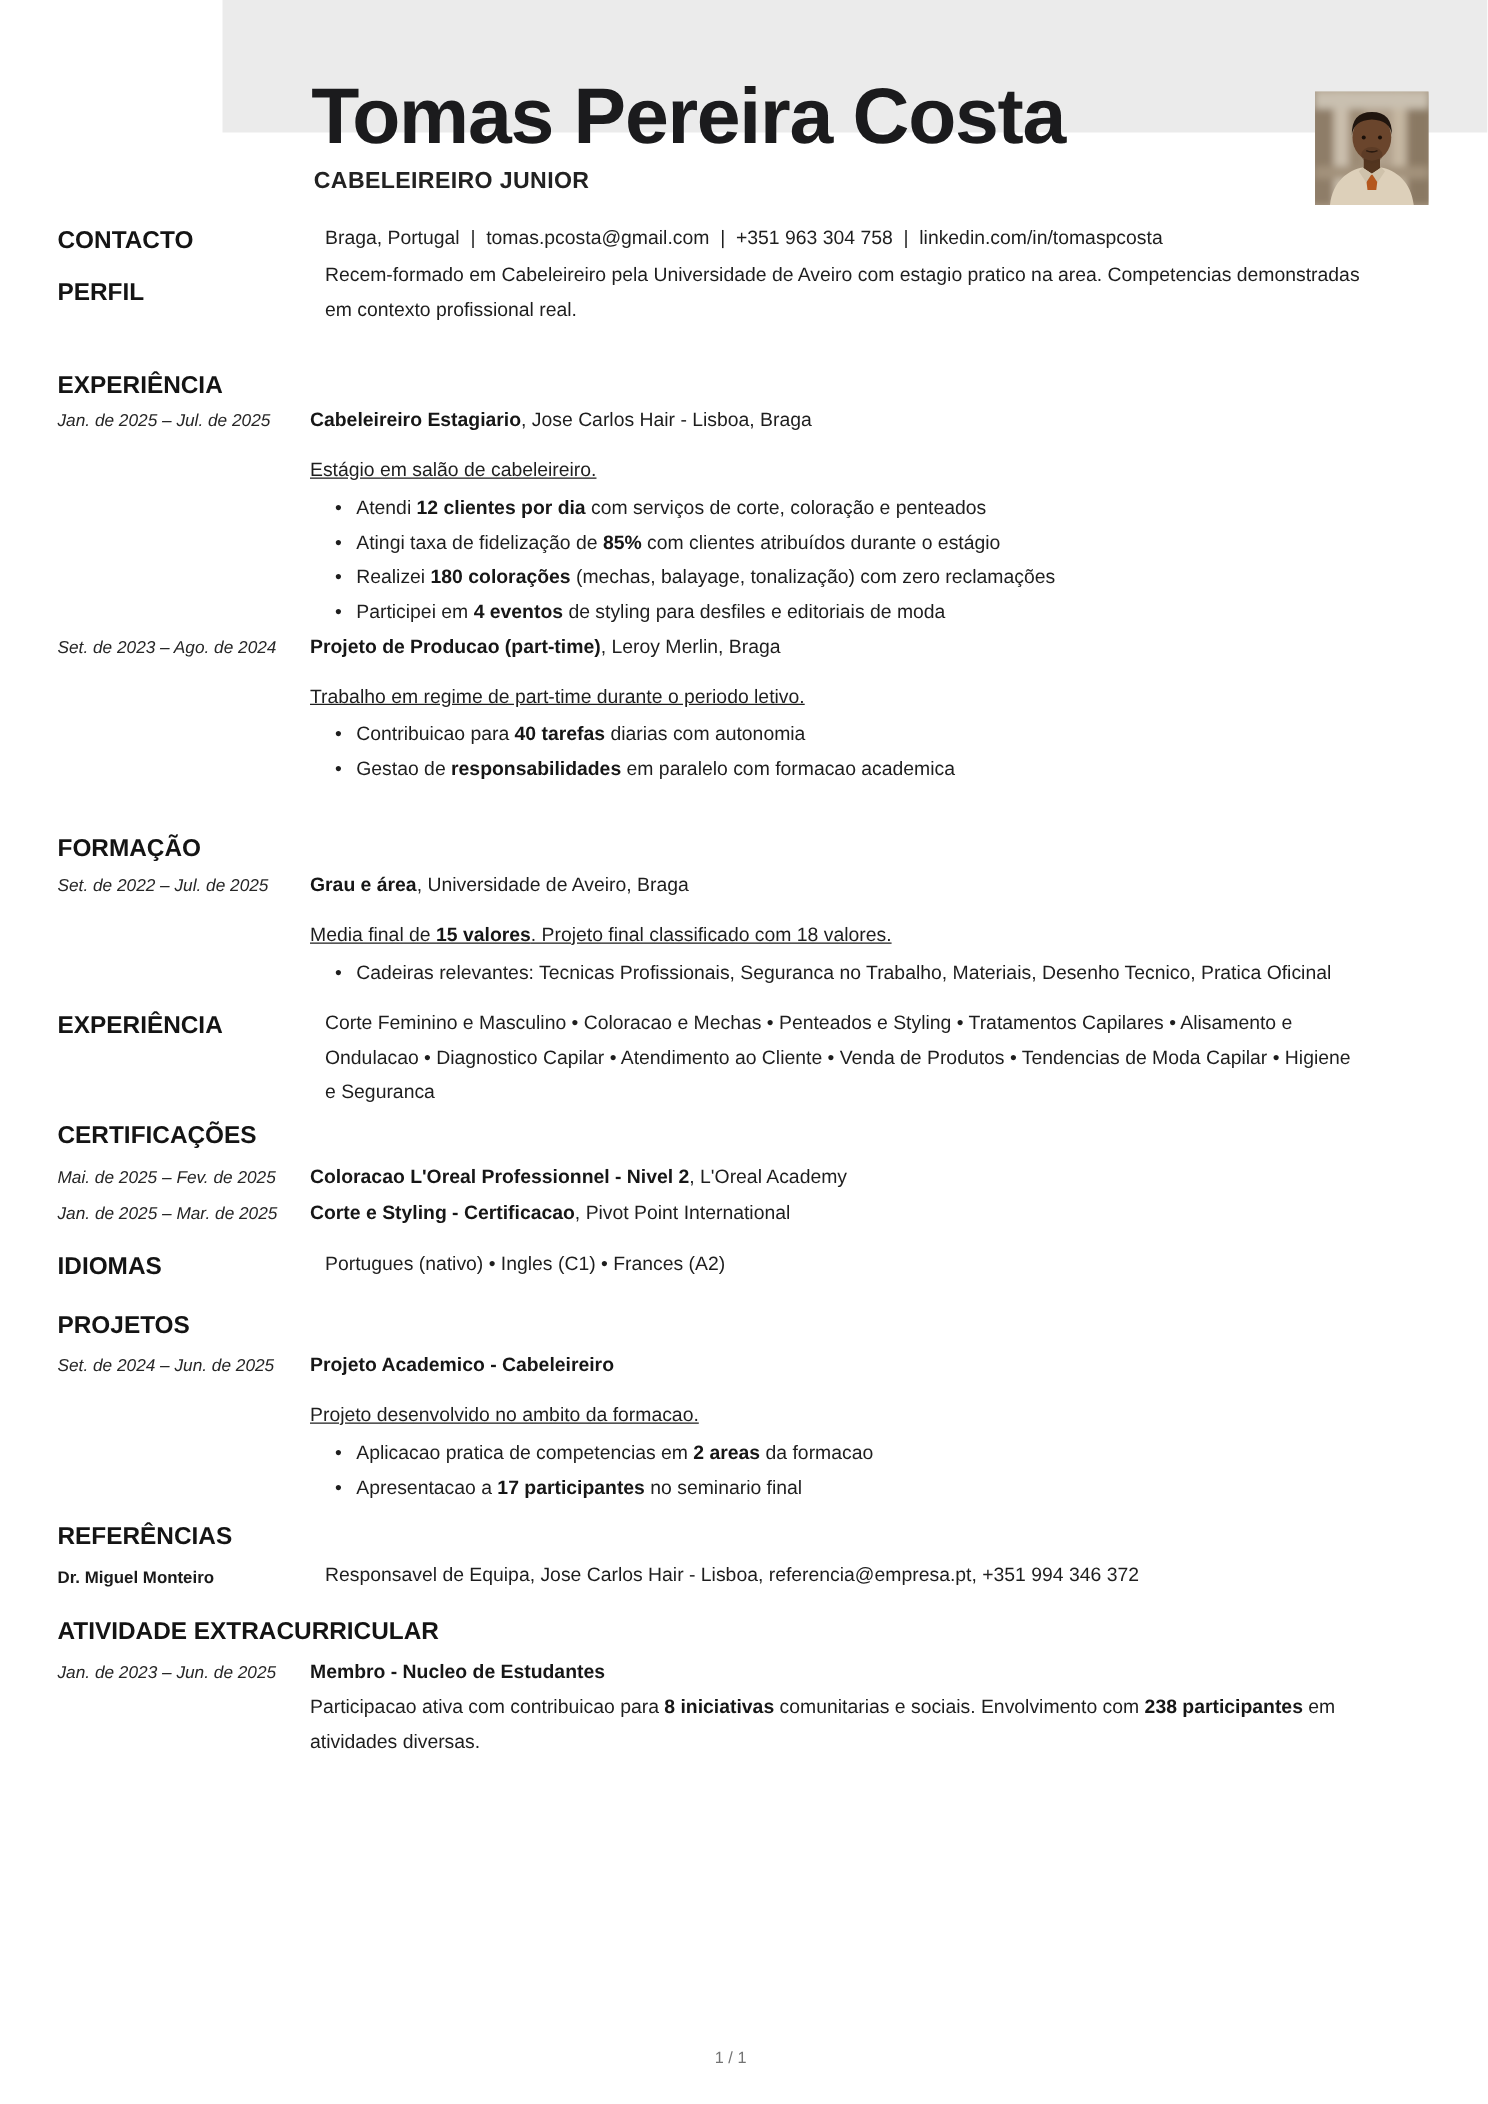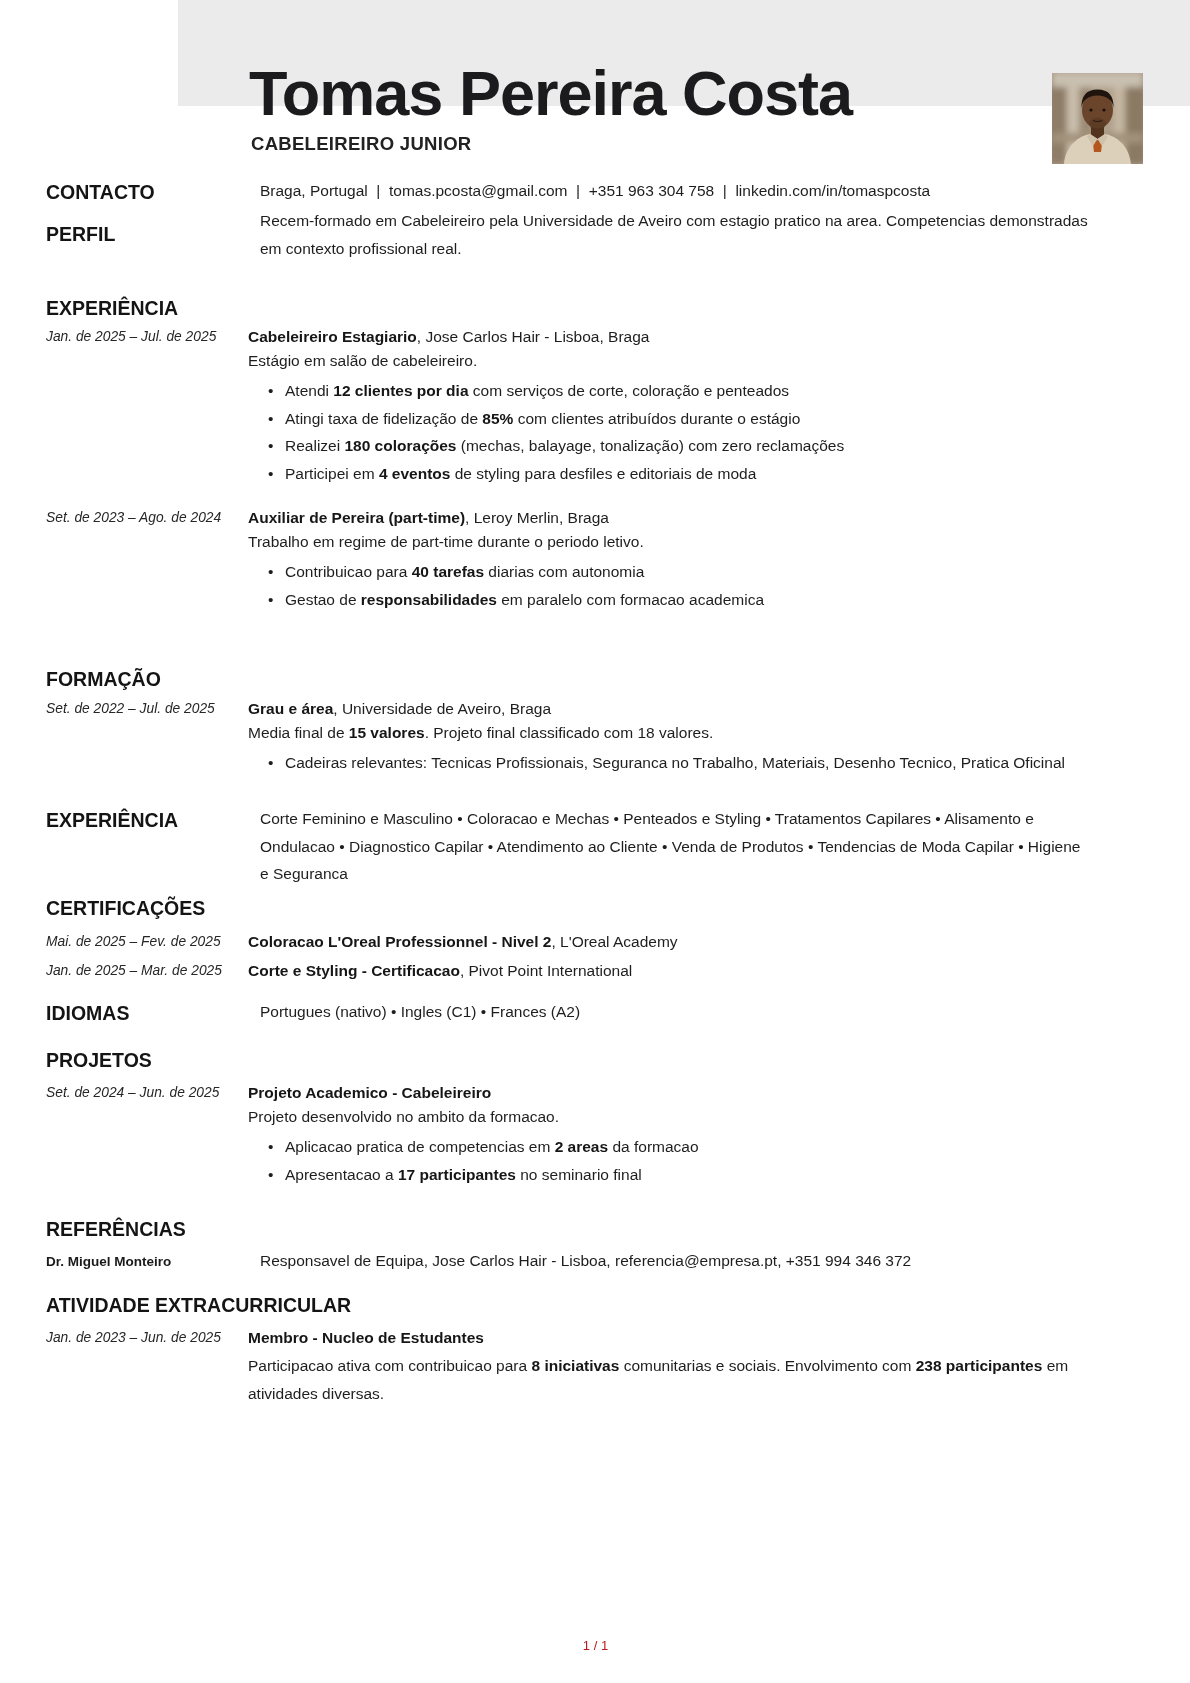--- a/index.html
+++ b/index.html
@@ -29,29 +29,29 @@
   }
   .ref-name{
     position:absolute;left:46px;width:200px;
     font-size:13.5px;line-height:24px;font-weight:700;color:#1a1a1a;white-space:nowrap;
   }
   .content{position:absolute;left:248px;width:835px;font-size:15.5px;color:#1e1e1e;margin-left:12px;}
   .single{line-height:24px;white-space:pre-wrap;}
   .para{line-height:27.5px;white-space:nowrap;}
   .block{position:absolute;left:248px;width:835px;font-size:15.5px;}
   .line{line-height:24px;white-space:nowrap;}
-  .gap4{margin-top:0;}
+  .gap4{margin-top:16px;text-decoration:underline;}
   .gap2{margin-top:2px;}
   .block ul{list-style:none;margin:4px 0 0 0;padding:0;}
   .block li{position:relative;padding-left:37px;line-height:27.5px;white-space:nowrap;}
   .block li::before{content:"\2022";position:absolute;left:20px;top:0;}
   strong{font-weight:700;color:#161616;}
   .footer{
-    position:absolute;left:14px;top:1638px;width:1163px;text-align:center;
-    font-size:13px;color:#b91c1c;
+    position:absolute;left:3px;top:1638px;width:1163px;text-align:center;
+    font-size:13px;color:#737373;
   }
 </style>
 </head>
 <body>
 
 <div class="page">
 
   <div class="band"></div>
   <h1 class="name">Tomas Pereira Costa</h1>
   <div class="subtitle">CABELEIREIRO JUNIOR</div>
@@ -101,21 +101,21 @@
     <ul>
         <li>Atendi <strong>12 clientes por dia</strong> com serviços de corte, coloração e penteados</li>
         <li>Atingi taxa de fidelização de <strong>85%</strong> com clientes atribuídos durante o estágio</li>
         <li>Realizei <strong>180 colorações</strong> (mechas, balayage, tonalização) com zero reclamações</li>
         <li>Participei em <strong>4 eventos</strong> de styling para desfiles e editoriais de moda</li>
       </ul>
   </div>
 
   <div class="date" style="top:506px">Set. de 2023 – Ago. de 2024</div>
   <div class="block" style="top:506px">
-    <div class="line"><strong>Auxiliar de Pereira (part-time)</strong>, Leroy Merlin, Braga</div>
+    <div class="line"><strong>Projeto de Producao (part-time)</strong>, Leroy Merlin, Braga</div>
     <div class="line gap4">Trabalho em regime de part-time durante o periodo letivo.</div>
     <ul>
         <li>Contribuicao para <strong>40 tarefas</strong> diarias com autonomia</li>
         <li>Gestao de <strong>responsabilidades</strong> em paralelo com formacao academica</li>
       </ul>
   </div>
 
   <div class="label" style="top:667px">FORMAÇÃO</div>
   <div class="date" style="top:697px">Set. de 2022 – Jul. de 2025</div>
   <div class="block" style="top:697px">

